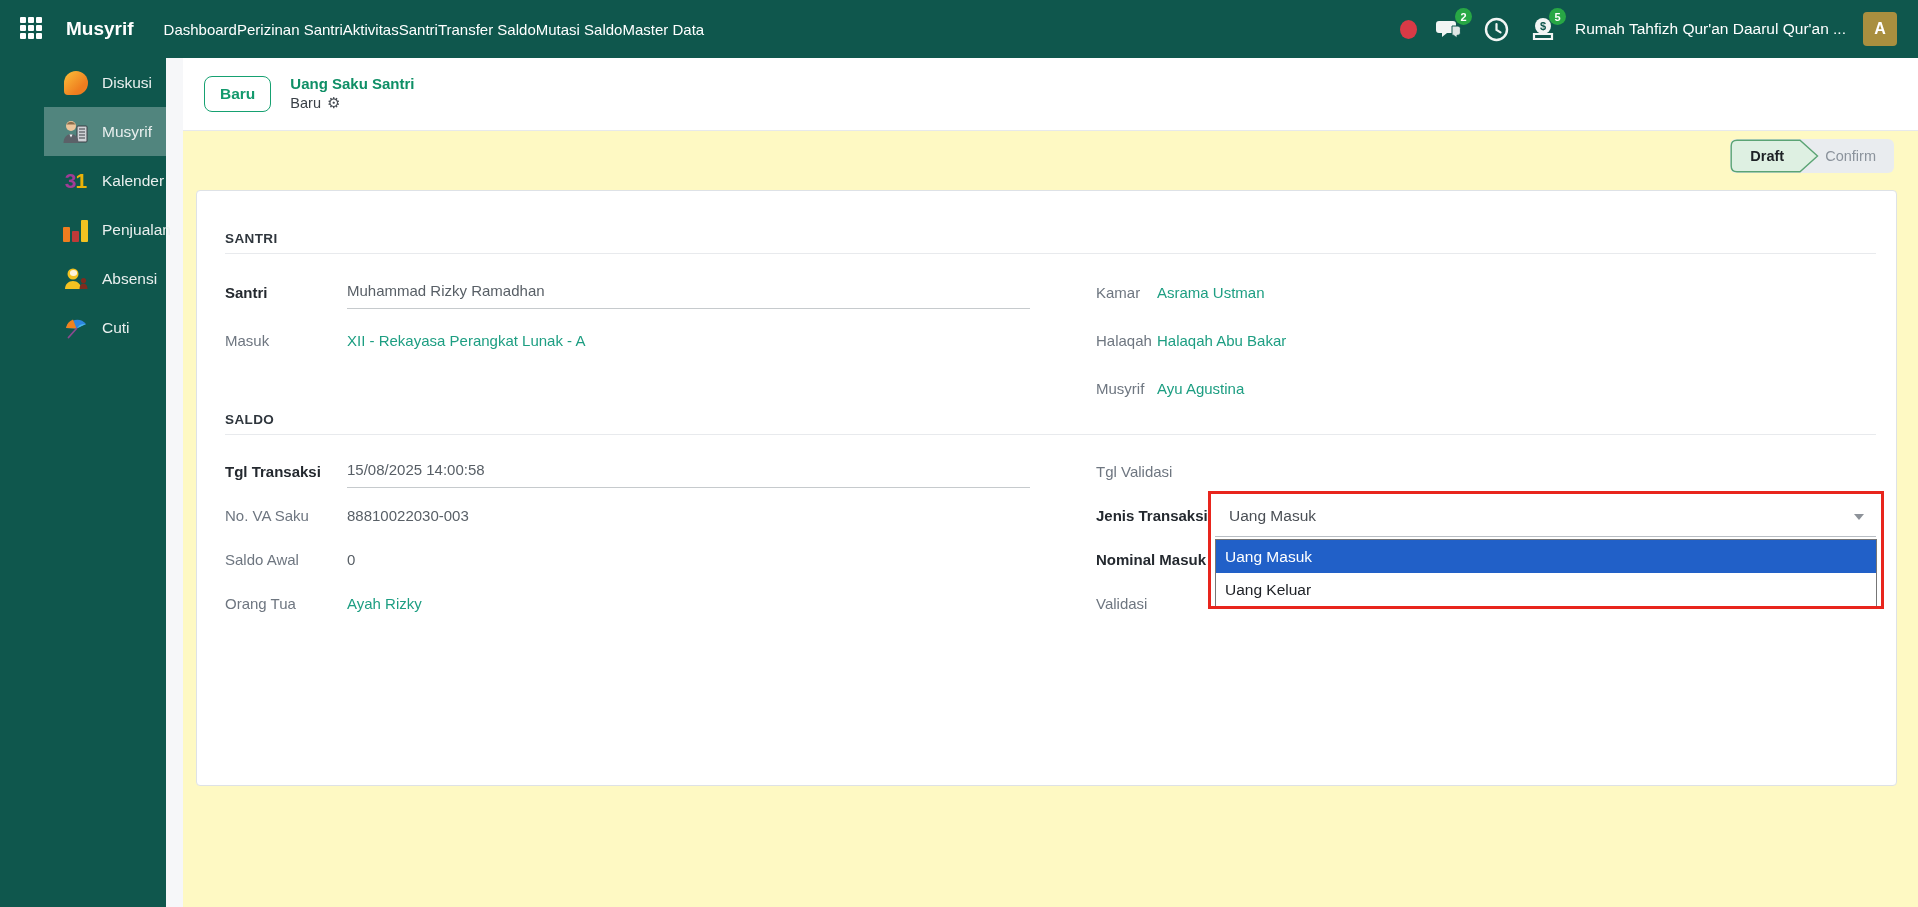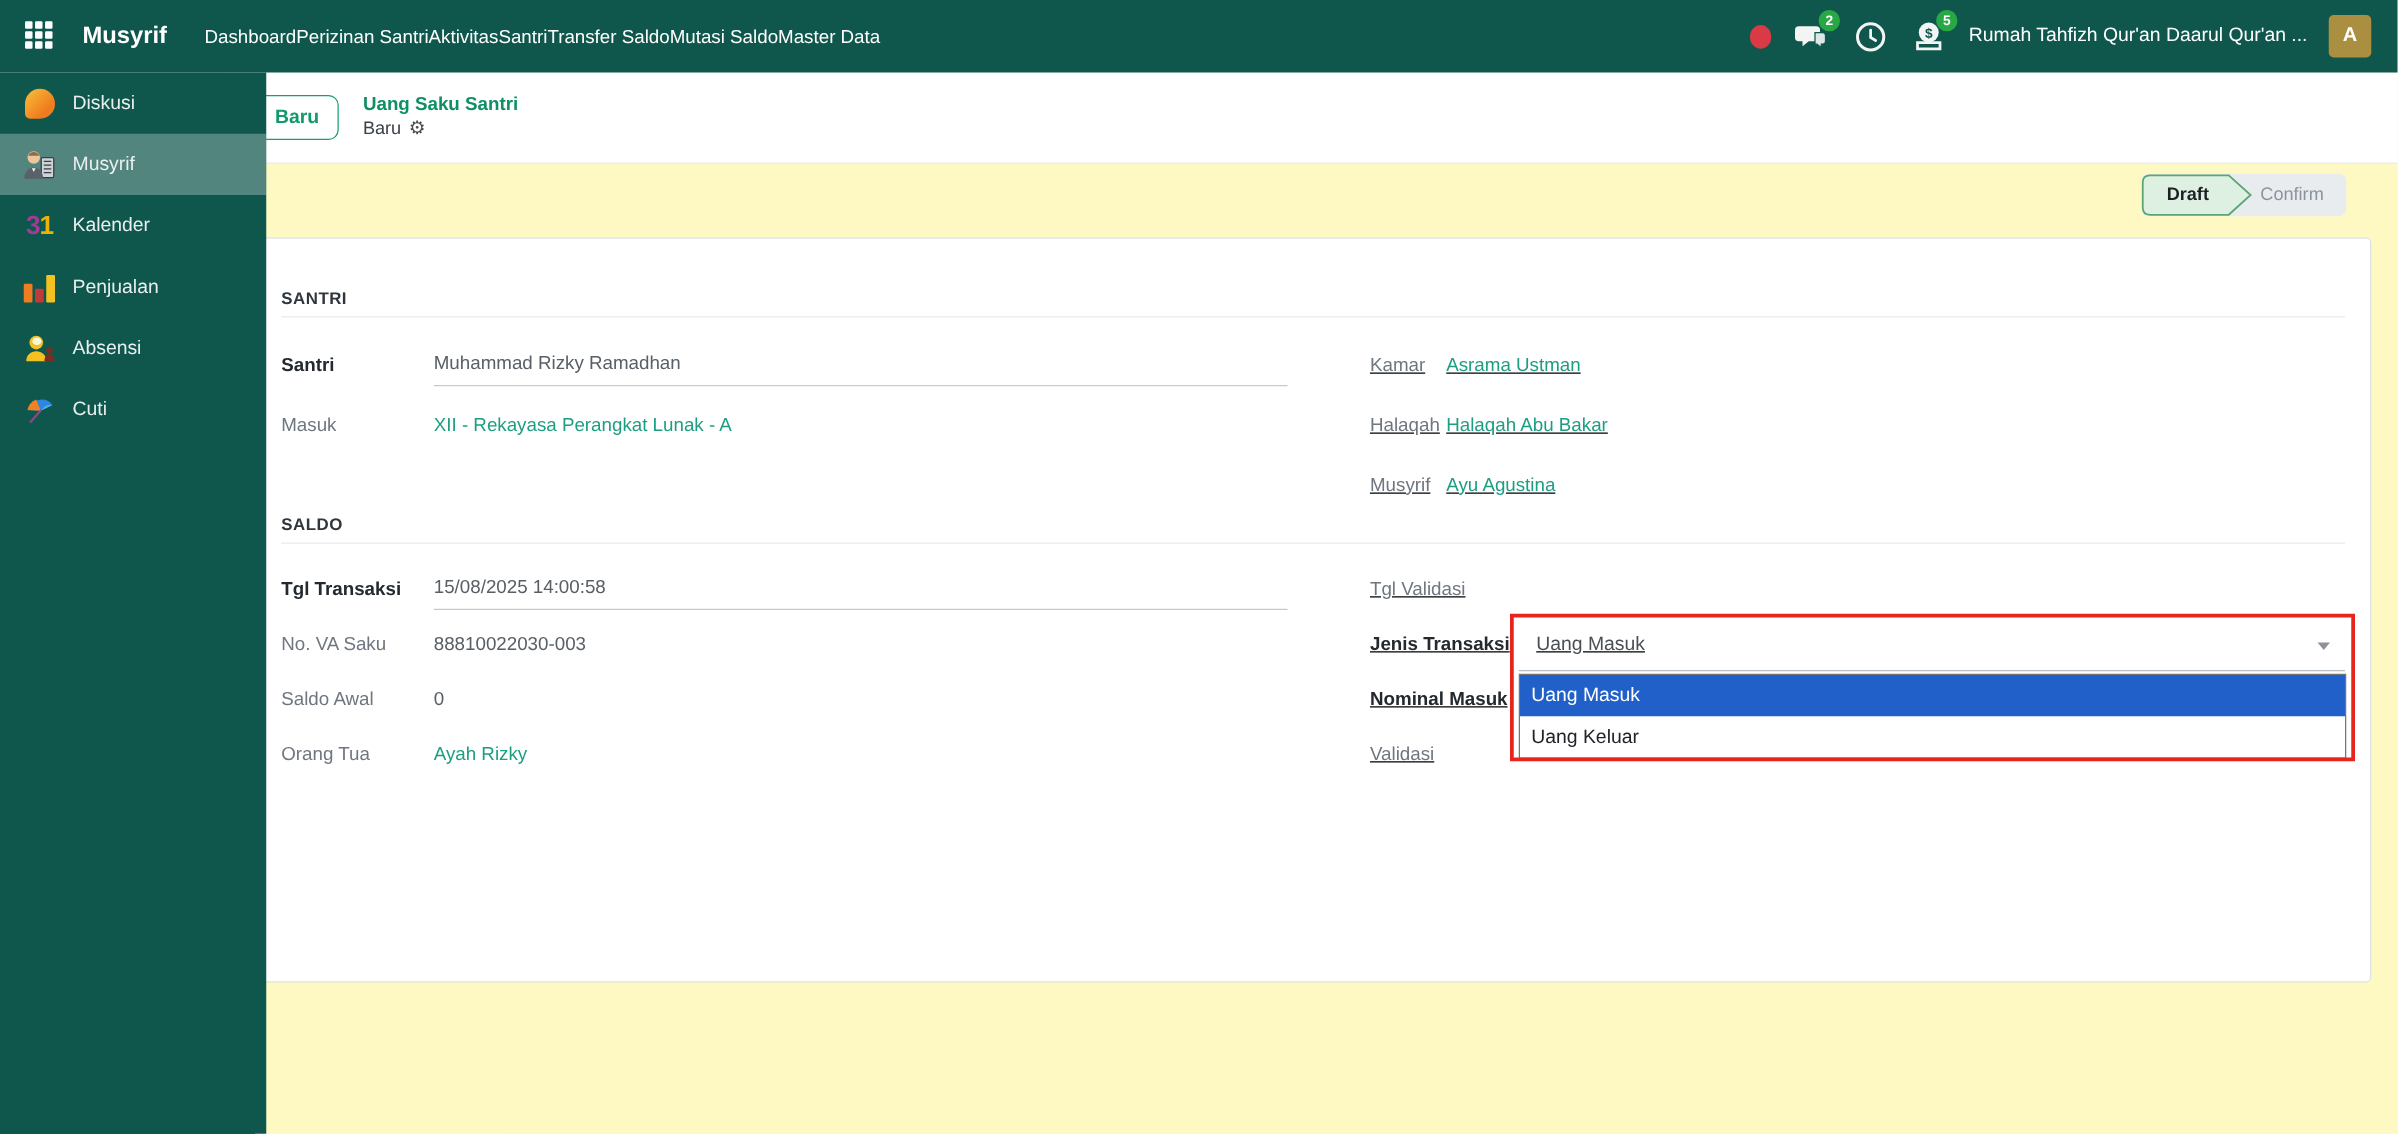--- a/index.html
+++ b/index.html
@@ -18,21 +18,21 @@
   .tb-right { margin-left:auto; display:flex; align-items:center; gap:17px; padding-right:21px; }
   .dot-red { width:17px; height:19px; border-radius:50%; background:#d93a46; }
   .tb-ico { position:relative; width:30px; height:30px; display:flex; align-items:center; justify-content:center; cursor:pointer; }
   .badge { position:absolute; top:-6px; right:-8px; min-width:17px; height:17px; border-radius:50%;
     background:#28a745; color:#fff; font-size:11px; font-weight:bold; display:flex; align-items:center; justify-content:center; }
   .company { font-size:15.5px; white-space:nowrap; }
   .avatar { width:34px; height:34px; border-radius:4px; background:#a98f3f; color:#fff;
     font-size:16px; font-weight:bold; display:flex; align-items:center; justify-content:center; cursor:pointer; }
 
   
-  .sidebar { position:absolute; left:0; top:58px; width:213px; height:849px; background:#0f574d; z-index:20; }
+  .sidebar { position:absolute; left:0; top:58px; width:166px; height:849px; background:#0f574d; z-index:20;padding-left:44px; }
   .sb-item { height:49px; display:flex; align-items:center; gap:13px; padding-left:18px;
     color:#e9efee; font-size:15.5px; cursor:pointer; }
   .sb-item.active { background:#53917f; background:rgba(255,255,255,0.28); }
   .sb-ico { width:27px; height:27px; display:flex; align-items:center; justify-content:center; flex:0 0 27px; }
 
   .ico-discuss { width:24px; height:24px; border-radius:50% 50% 50% 4px;
     background:linear-gradient(135deg,#f9b234 15%,#ef7d1f 70%); transform:rotate(0deg); }
   .ico-cal { font-size:21px; font-weight:bold; letter-spacing:-1px; }
   .ico-cal .c3 { color:#a23b97; } .ico-cal .c1 { color:#eab308; }
   .ico-bars { display:flex; align-items:flex-end; gap:2px; height:24px; }
@@ -47,37 +47,37 @@
     display:flex; align-items:center; padding-left:21px; }
   .btn-new { height:36px; padding:0 15px; background:#fff; border:1px solid #16a171; border-radius:8px;
     color:#12996c; font-size:15.5px; font-weight:bold; cursor:pointer; }
   .crumbs { margin-left:19px; line-height:1.25; }
   .crumb-link { color:#0f8f66; font-size:15px; font-weight:bold; cursor:pointer; display:block; }
   .crumb-rec { color:#3a4047; font-size:14.5px; display:flex; align-items:center; gap:6px; }
   .gear { color:#474d54; font-size:15px; cursor:pointer; }
 
   
   .statusband { height:59px; position:relative; }
-  .statuspill { position:absolute; right:41px; top:8px; height:34px; display:flex;
+  .statuspill { position:absolute; right:24px; top:8px; height:34px; display:flex;
     background:#e9ecef; border-radius:6px; align-items:stretch; }
   .st-draft { position:relative; width:89px; }
   .st-draft svg { position:absolute; left:0; top:0; }
   .st-draft .st-txt { position:absolute; left:0; top:0; width:74px; height:34px; display:flex;
     align-items:center; justify-content:center; font-size:14.5px; font-weight:bold; color:#1d2125; }
   .st-confirm { display:flex; align-items:center; padding:0 18px 0 6px; font-size:14.5px;
     color:#8b939c; border-radius:0 6px 6px 0; cursor:pointer; }
 
   
   .sheet { position:absolute; left:13px; top:132px; width:1701px; height:596px;
     background:#fff; border:1px solid #dee2e6; border-radius:4px; padding:40px 20px 0 28px; }
   .sec-title { font-size:13.5px; font-weight:bold; color:#2f363d; letter-spacing:.4px; margin-bottom:7px; }
   .sec-hr { border:none; border-top:1px solid #e8eaed; margin:0 0 14px 0; }
   .fgrid { display:flex; }
   .fcol-l { width:806px; }
-  .fcol-r { width:781px; margin-left:66px;text-decoration:underline; }
+  .fcol-r { width:781px; margin-left:66px; }
   .frow { display:flex; align-items:center; height:48px; }
   .frow.h44 { height:44px; }
   .lbl { font-size:15px; color:#6e7680; flex:0 0 122px; }
   .lbl.req { font-weight:bold; color:#24292f; }
   .fcol-r .lbl { flex-basis:61px; }
   .fcol-r.saldo .lbl { flex-basis:119px; }
   .val { flex:1; font-size:15px; color:#585f66; }
   .val.inp { border-bottom:1px solid #c6cacd; padding:7px 0 9px 0; }
   .val a { color:#1d9e82; text-decoration:none; cursor:pointer; }
   .row-txtarea { height:78px; align-items:flex-start; padding-top:6px; }

